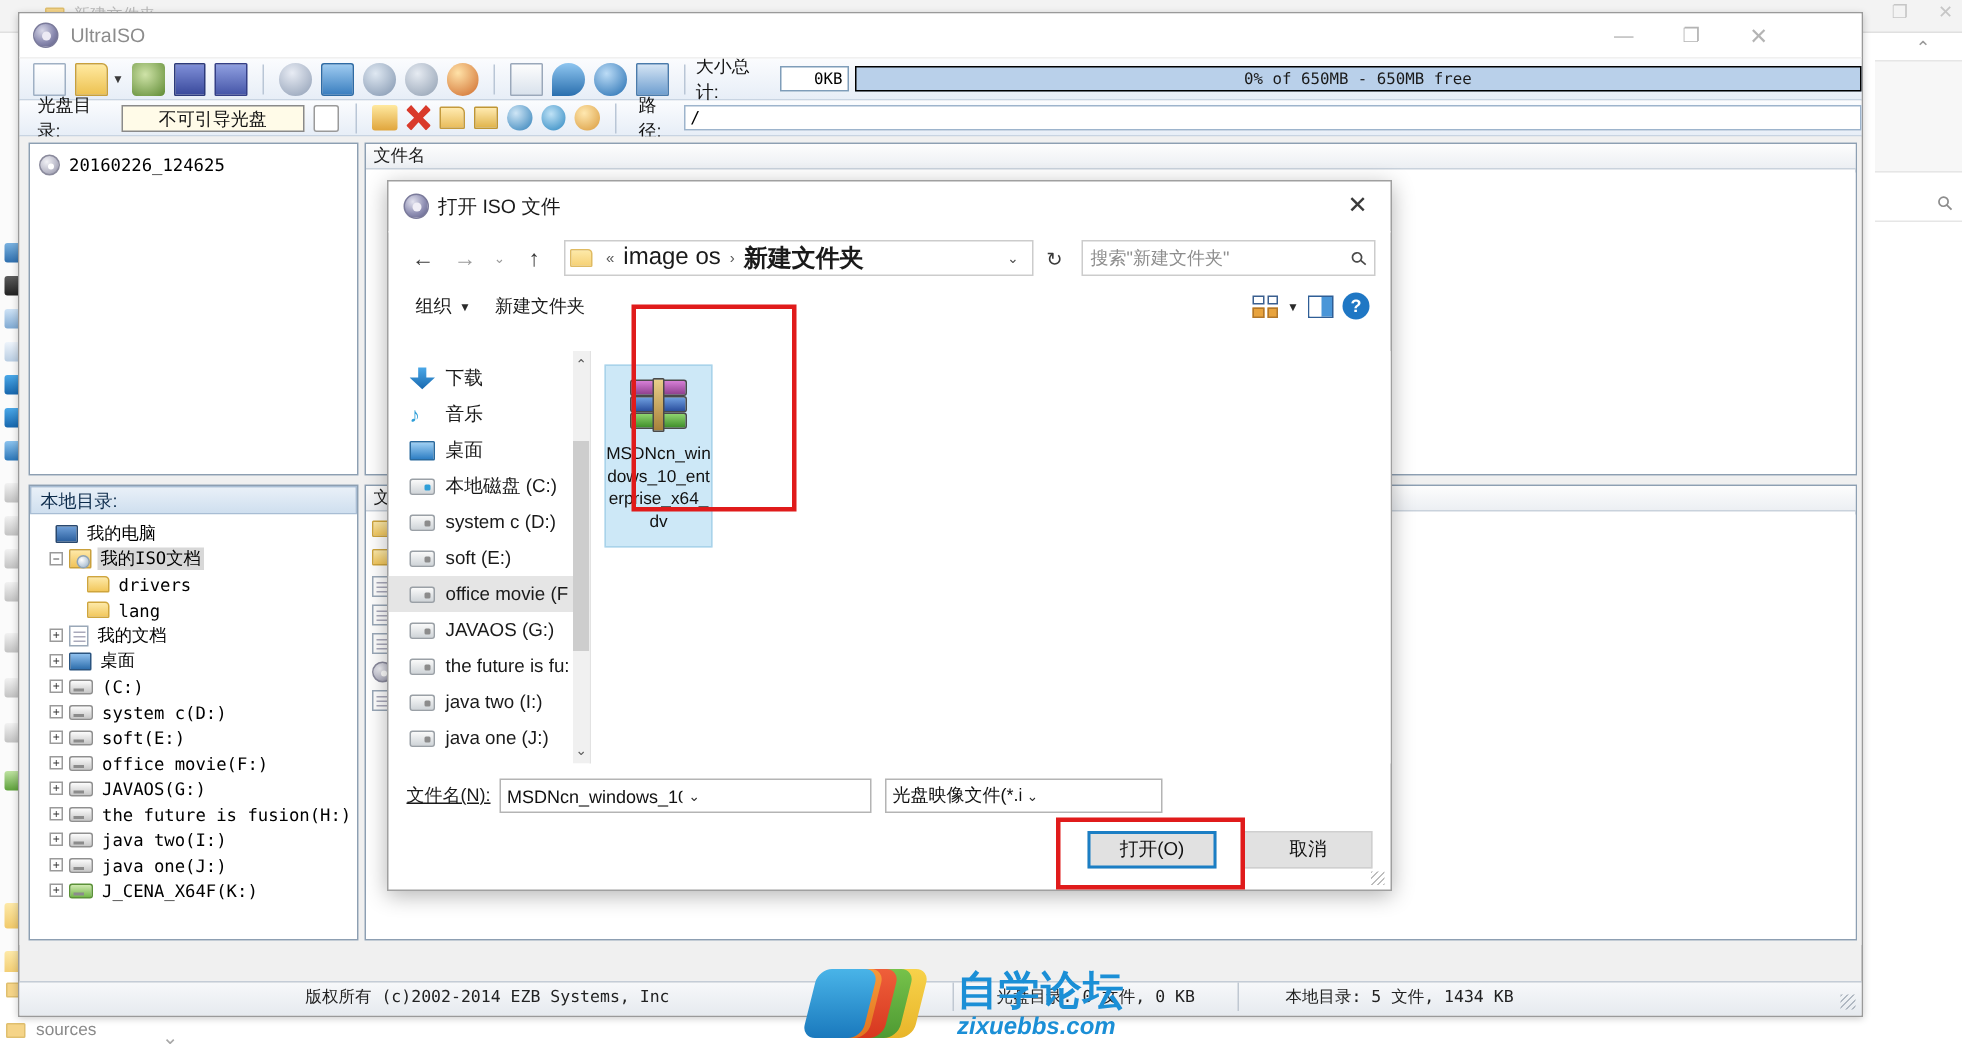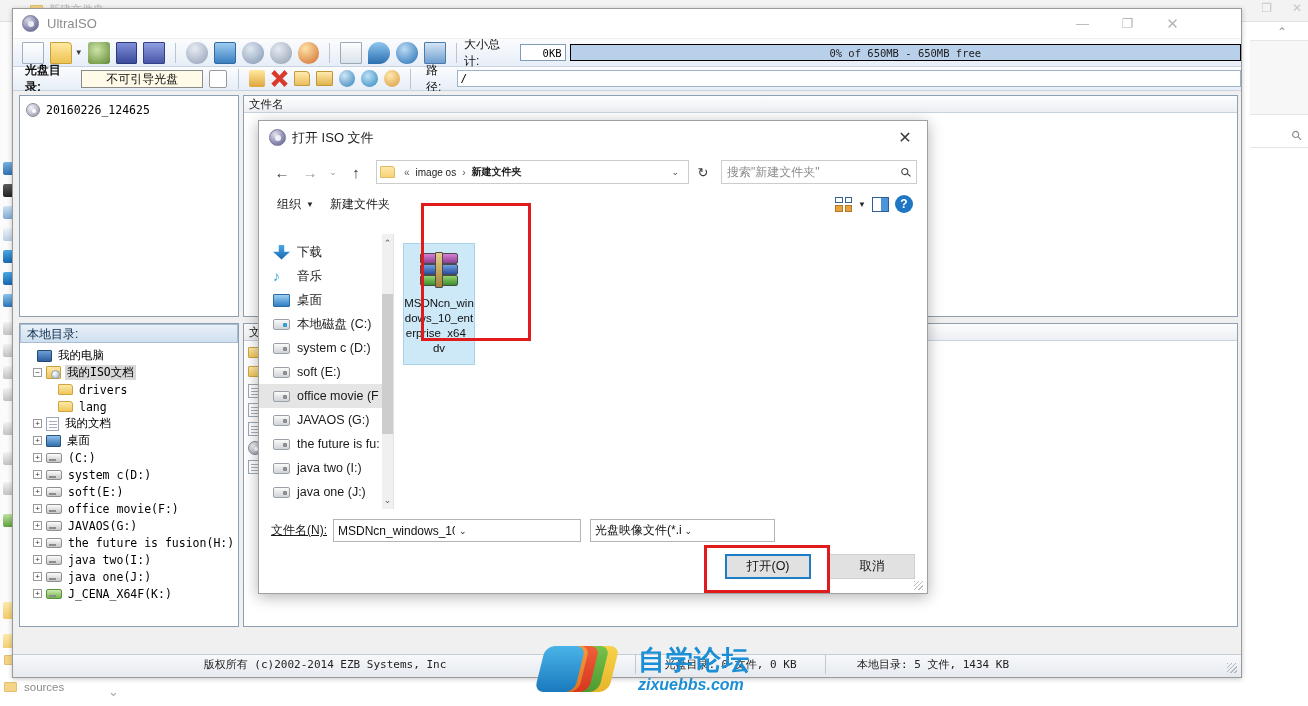--- a/index.html
+++ b/index.html
@@ -56,21 +56,21 @@
   #ui-size-wrap { display:flex; align-items:center; }
   #ui-size-label { font-size:12px; color:#111; margin-right:5px; }
   #ui-size-val { width:46px; height:17px; background:#fff; border:1px solid #7f9db9; font-size:10.5px;
                  font-family:"DejaVu Sans Mono", monospace; text-align:right; padding-right:3px; line-height:16px; color:#000; }
   #ui-size-bar { width:676px; height:17px; margin-left:4px; background:#b9d0ea; border:1px solid #000;
                  display:flex; align-items:center; justify-content:center; font-size:10.5px;
                  font-family:"DejaVu Sans Mono", monospace; color:#1a1a1a; }
 
   #ui-secondbar { height:24px; background:linear-gradient(#fbfcfe,#e7eef7); display:flex; align-items:center;
                   border-bottom:1px solid #c8d4e2; }
-  #ui-disc-label { font-size:12px; color:#111; margin-left:12px; margin-right:6px;font-weight:bold; }
+  #ui-disc-label { font-size:12px; color:#111; margin-left:12px; margin-right:6px; }
   #ui-disc-combo { width:126px; height:18px; background:#fffbe8; border:1px solid #8a8a8a; font-size:12px;
                    text-align:center; line-height:17px; color:#111; }
   #ui-path-label { font-size:12px; color:#111; margin-left:8px; }
   #ui-path-val { width:810px; height:17px; background:#fff; border:1px solid #9db4cc; margin-left:4px;
                  font-size:11px; font-family:"DejaVu Sans Mono", monospace; color:#000; padding-left:3px; line-height:16px; }
 
   .panel-header { height:19px; background:linear-gradient(#e9f0f8,#cfdfef); border:1px solid #a8bdd4;
                   font-size:12px; color:#0b2a4a; padding-left:6px; line-height:18px; }
 
   #ui-body { position:relative; height:calc(100% - 106px - 23px); background:#f0f0f0; }
@@ -134,21 +134,21 @@
                justify-content:center; font-size:16px; color:#3a3a3a; }
 
   #dlg-nav { height:34px; display:flex; align-items:center; padding:0 10px; gap:2px; }
   .nav-btn { width:26px; height:26px; display:flex; align-items:center; justify-content:center;
              font-size:15px; color:#9b9b9b; }
   .nav-btn.enabled { color:#3a3a3a; }
   .nav-btn.small { width:16px; font-size:9px; }
   #addr-bar { flex:1; height:24px; border:1px solid #cccccc; background:#fff; display:flex;
               align-items:center; padding:0 3px; margin-left:5px; }
   #addr-folder-ico { width:15px; height:12px; background:linear-gradient(#fde9a8,#f6d277); border:1px solid #e0bb62; border-radius:1px 3px 1px 1px; margin-right:5px; }
-  .crumb { font-size:10px; color:#1a1a1a; padding:0 2px; }
+  .crumb { font-size:16px; color:#1a1a1a; padding:0 2px; }
   .crumb.chev { color:#5a5a5a; font-size:10px; padding:0 4px; }
   .crumb.cur { font-weight:bold; }
   #addr-drop { margin-left:auto; font-size:9px; color:#4a4a4a; padding:0 6px; }
   #refresh-btn { width:24px; height:24px; display:flex; align-items:center; justify-content:center;
                  font-size:13px; color:#3a3a3a; }
   #search-box { width:196px; height:24px; border:1px solid #cccccc; background:#fff; display:flex;
                 align-items:center; padding:0 5px; margin-left:4px; }
   #search-ph { font-size:12px; color:#8c8c8c; flex:1; }
   #search-ico { font-size:13px; color:#4a4a4a; transform:rotate(-50deg); }
 

